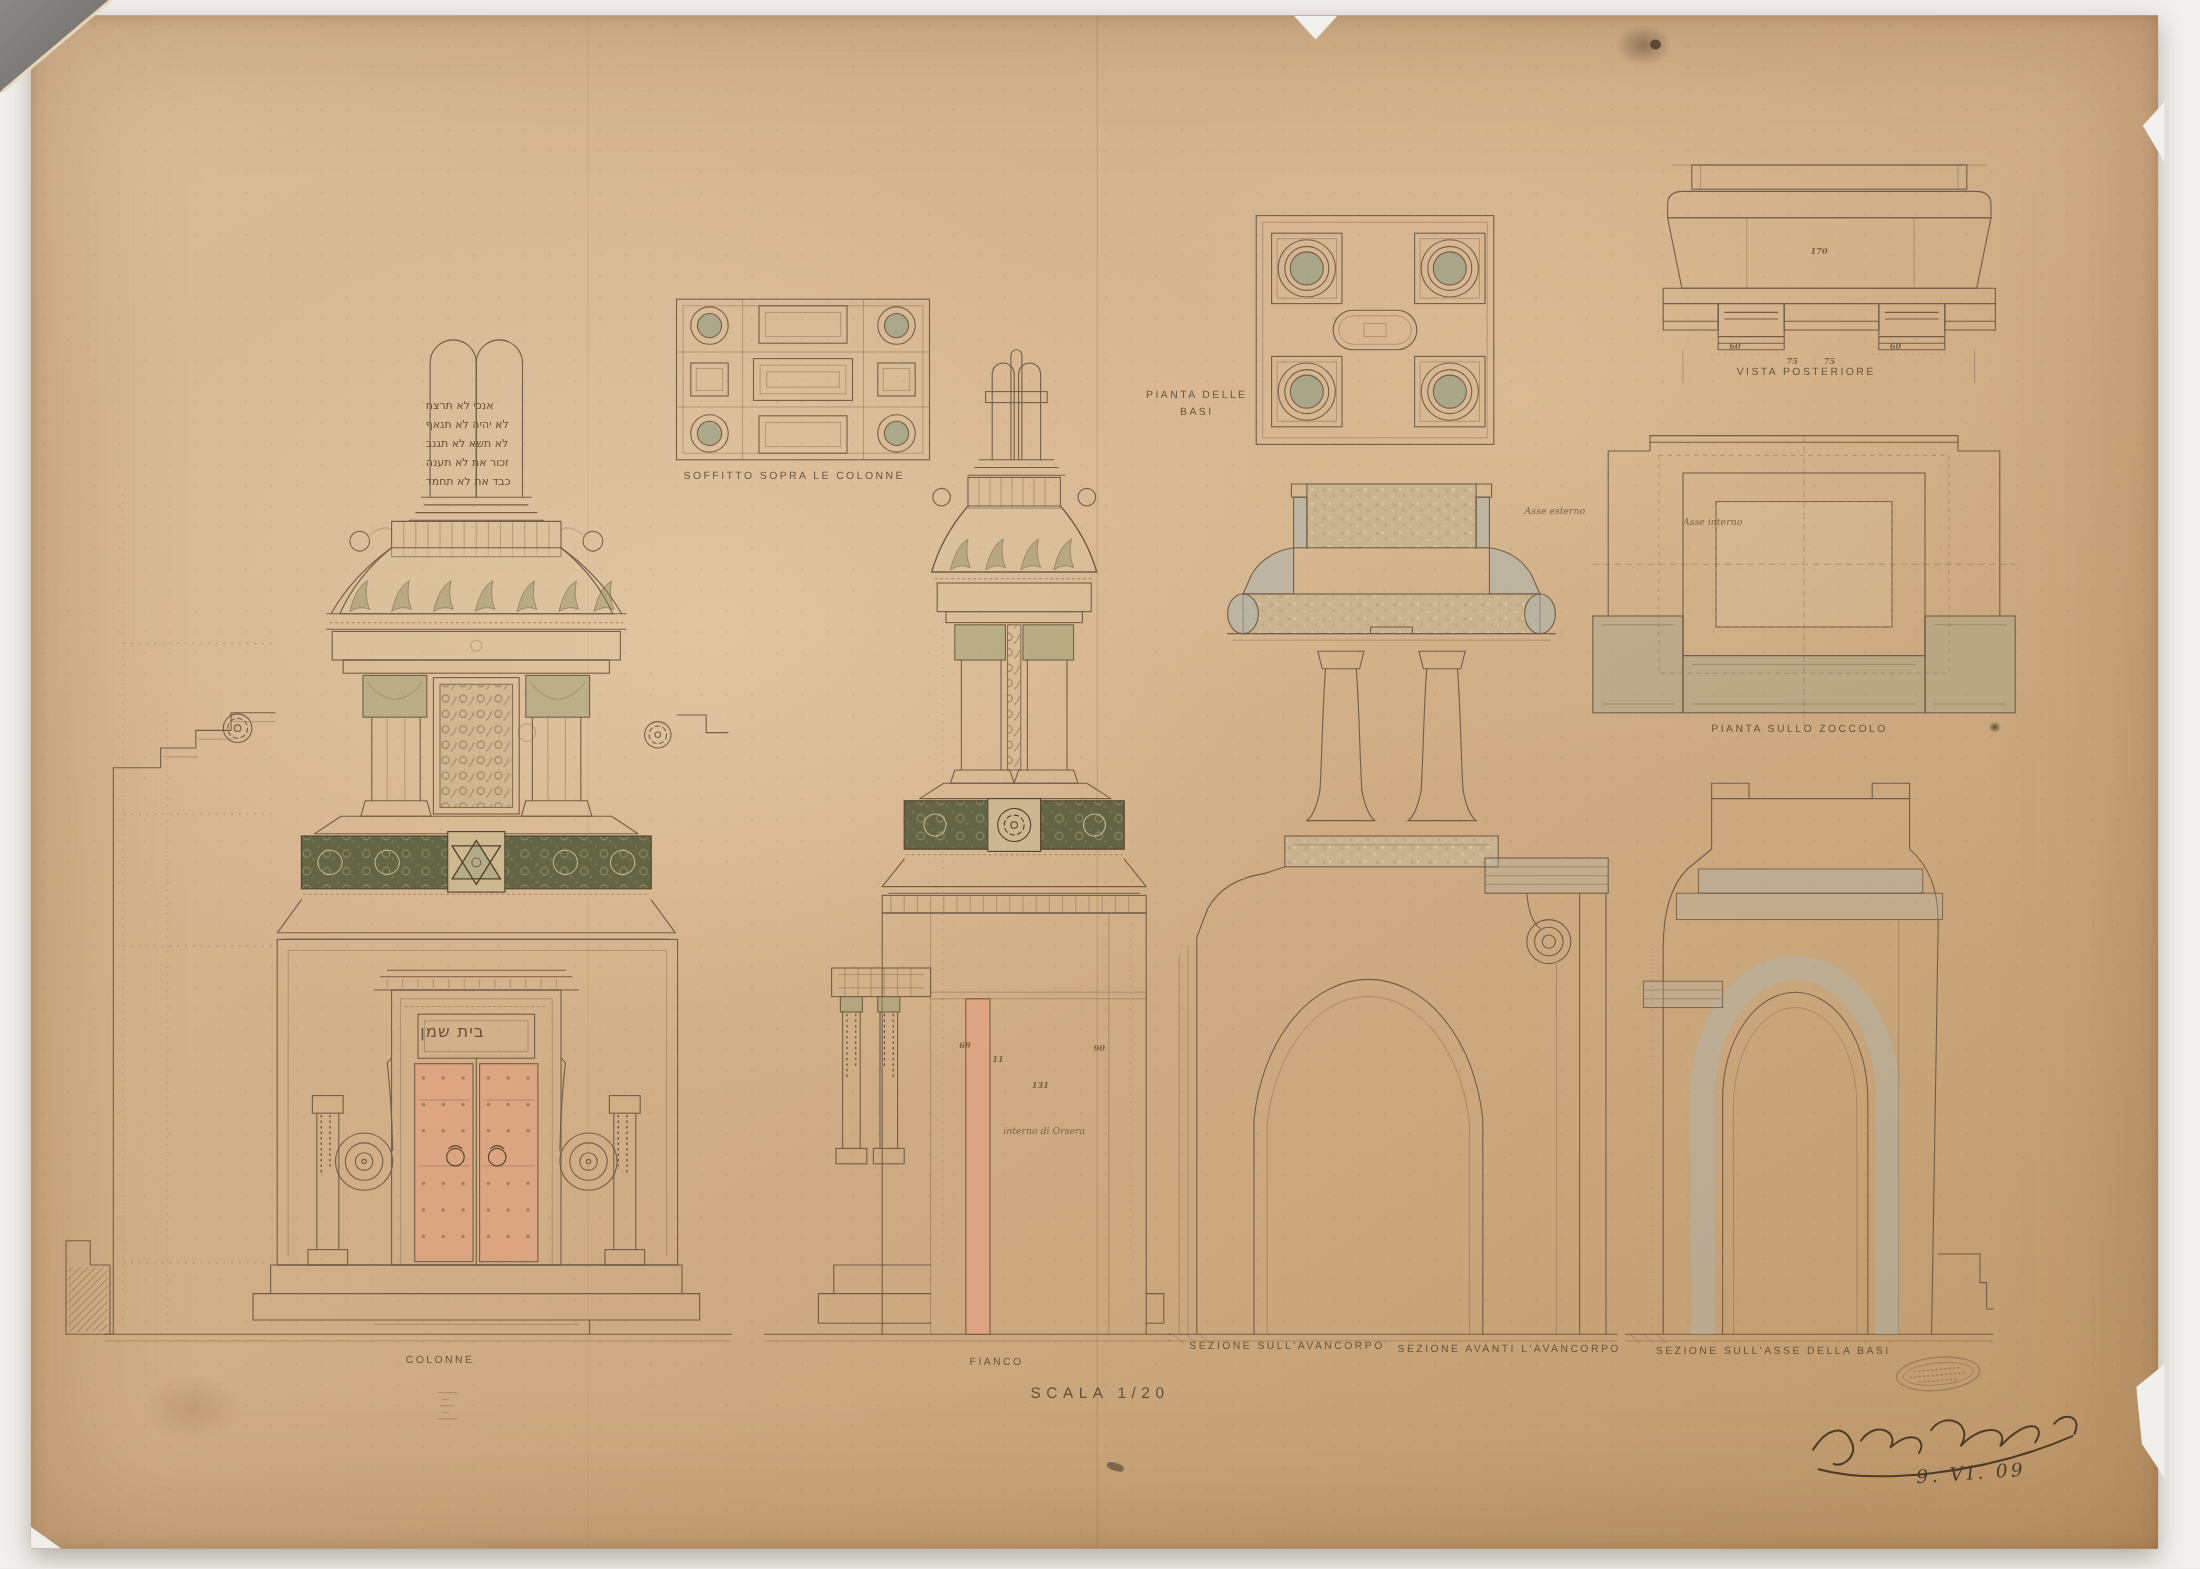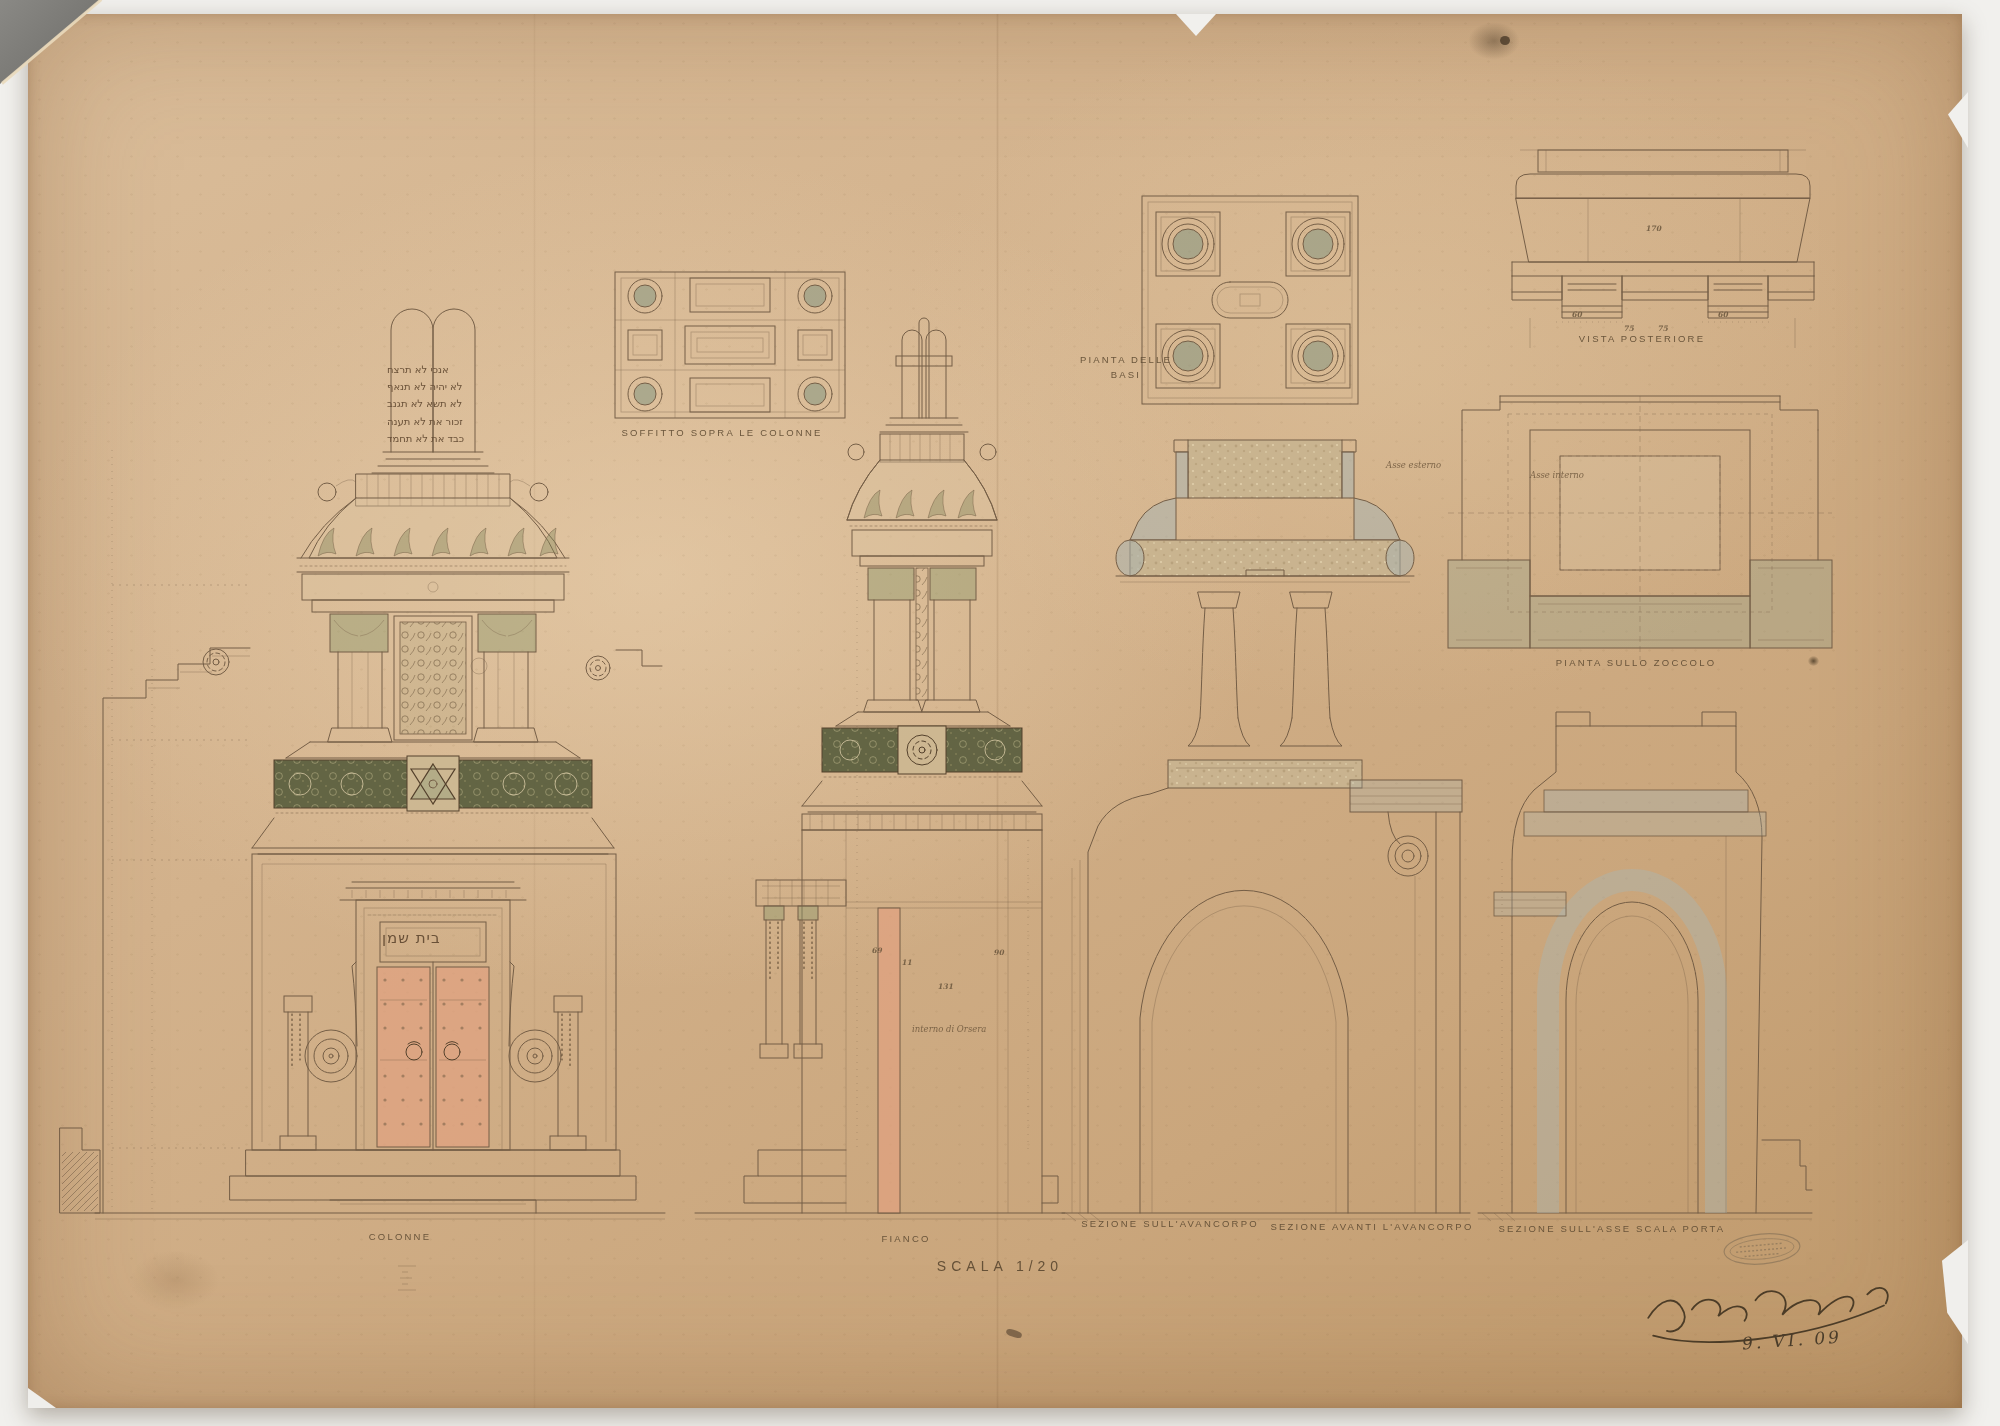--- a/index.html
+++ b/index.html
@@ -24,21 +24,21 @@
   .faint{stroke:#6f5942;fill:none;stroke-width:.8;opacity:.45;}
   .gw{fill:#8c996d;fill-opacity:.45;stroke:#6f5942;stroke-width:1;}
   .bw{fill:#a8b5b3;fill-opacity:.55;stroke:#6f5942;stroke-width:1;}
   .sw{fill:#e2a17f;fill-opacity:.72;stroke:#6f5942;stroke-width:1;}
   .tw{fill:#7f9682;fill-opacity:.55;stroke:#6f5942;stroke-width:1;}
   .pt{fill:#dcc49f;fill-opacity:.45;stroke:#6f5942;stroke-width:1;}
   .dk{stroke:#4c3a26;}
   .lbl{position:absolute;font-size:9.5px;letter-spacing:2.2px;color:rgba(100,80,55,.95);
        text-align:center;white-space:nowrap;}
   .lbl.big{font-size:14px;letter-spacing:5px;color:rgba(96,76,52,.95);}
-  .lbl.wrap{white-space:normal;line-height:15px;margin-left:38px;}
+  .lbl.wrap{white-space:normal;line-height:15px;}
   .dim{position:absolute;font-family:"DejaVu Serif",serif;font-style:italic;font-size:7.5px;
        color:rgba(105,85,60,.85);font-weight:bold;}
   .note{position:absolute;font-family:"DejaVu Serif",serif;font-style:italic;font-size:8.5px;
        color:rgba(115,92,64,.9);white-space:nowrap;}
   .heb{position:absolute;direction:rtl;text-align:left;color:#6a5138;
        font-family:"DejaVu Sans",sans-serif;}
   #tablet-text{left:387px;top:361px;width:94px;font-size:10px;line-height:17.2px;}
   #lintel-text{left:382px;top:929px;width:104px;font-size:15px;letter-spacing:1px;}
   #date-text{position:absolute;left:1742px;top:1330px;font-family:"DejaVu Serif",serif;
        font-style:italic;font-size:17px;color:#4a3c2a;letter-spacing:3px;transform:rotate(-4deg);}
@@ -501,21 +501,21 @@
   <div class="heb" id="lintel-text">בית שמן</div>
 
   <div class="lbl" style="left:300px;top:1231px;width:200px">COLONNE</div>
   <div class="lbl" style="left:572px;top:427px;width:300px">SOFFITTO SOPRA LE COLONNE</div>
   <div class="lbl" style="left:806px;top:1233px;width:200px">FIANCO</div>
   <div class="lbl wrap" style="left:1038px;top:352px;width:100px">PIANTA DELLE BASI</div>
   <div class="lbl" style="left:1517px;top:333px;width:250px">VISTA POSTERIORE</div>
   <div class="lbl" style="left:1486px;top:657px;width:300px">PIANTA SULLO ZOCCOLO</div>
   <div class="lbl" style="left:1020px;top:1218px;width:300px">SEZIONE SULL'AVANCORPO</div>
   <div class="lbl" style="left:1222px;top:1221px;width:300px">SEZIONE AVANTI L'AVANCORPO</div>
-  <div class="lbl" style="left:1462px;top:1223px;width:300px">SEZIONE SULL'ASSE SCALA PORTA</div>
+  <div class="lbl" style="left:1462px;top:1223px;width:300px">SEZIONE SULL'ASSE DELLA BASI</div>
   <div class="lbl big" style="left:880px;top:1258px;width:240px">SCALA 1/20</div>
 
   <div class="note" style="left:912px;top:1024px">interno di Orsera</div>
   <div class="note" style="left:1386px;top:460px">Asse esterno</div>
   <div class="note" style="left:1530px;top:470px">Asse interno</div>
 
   <span class="dim" style="left:872px;top:946px">69</span>
   <span class="dim" style="left:902px;top:958px">11</span>
   <span class="dim" style="left:938px;top:982px">131</span>
   <span class="dim" style="left:994px;top:948px">90</span>

